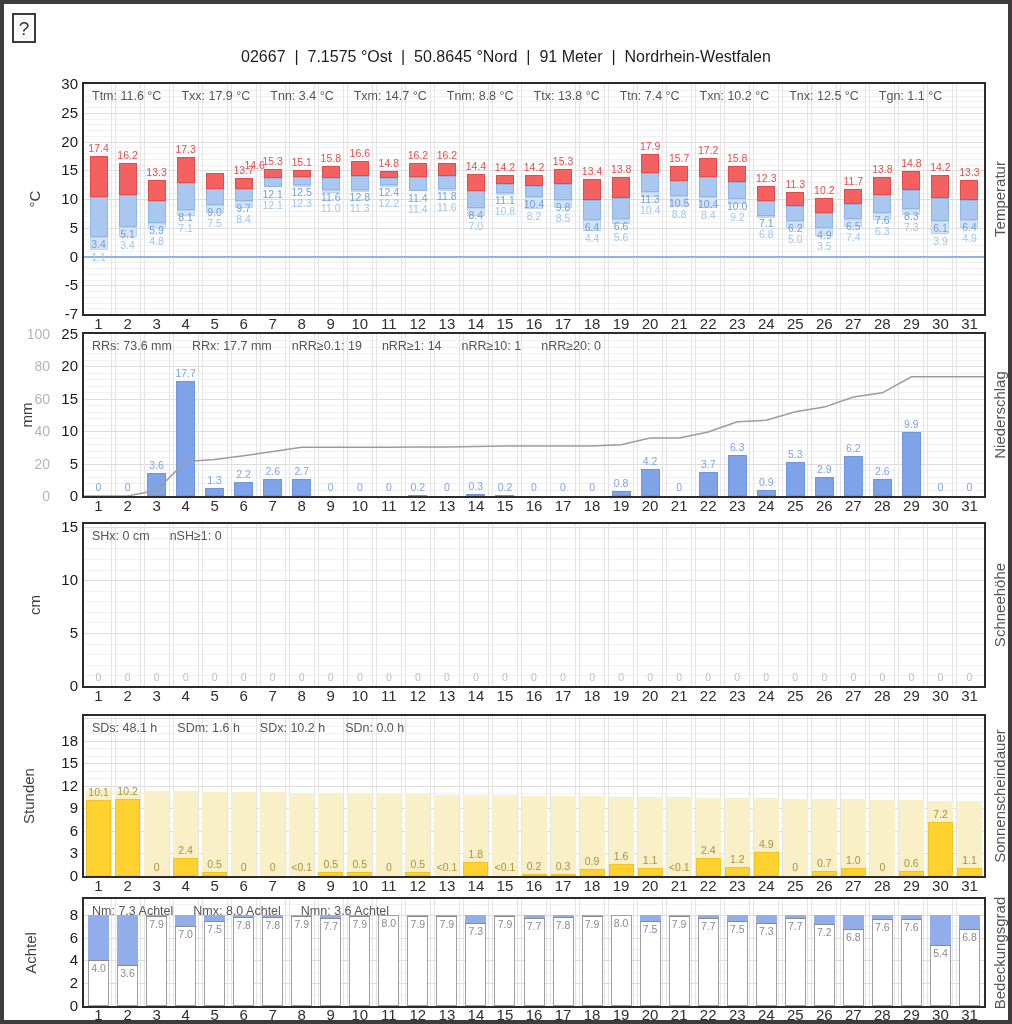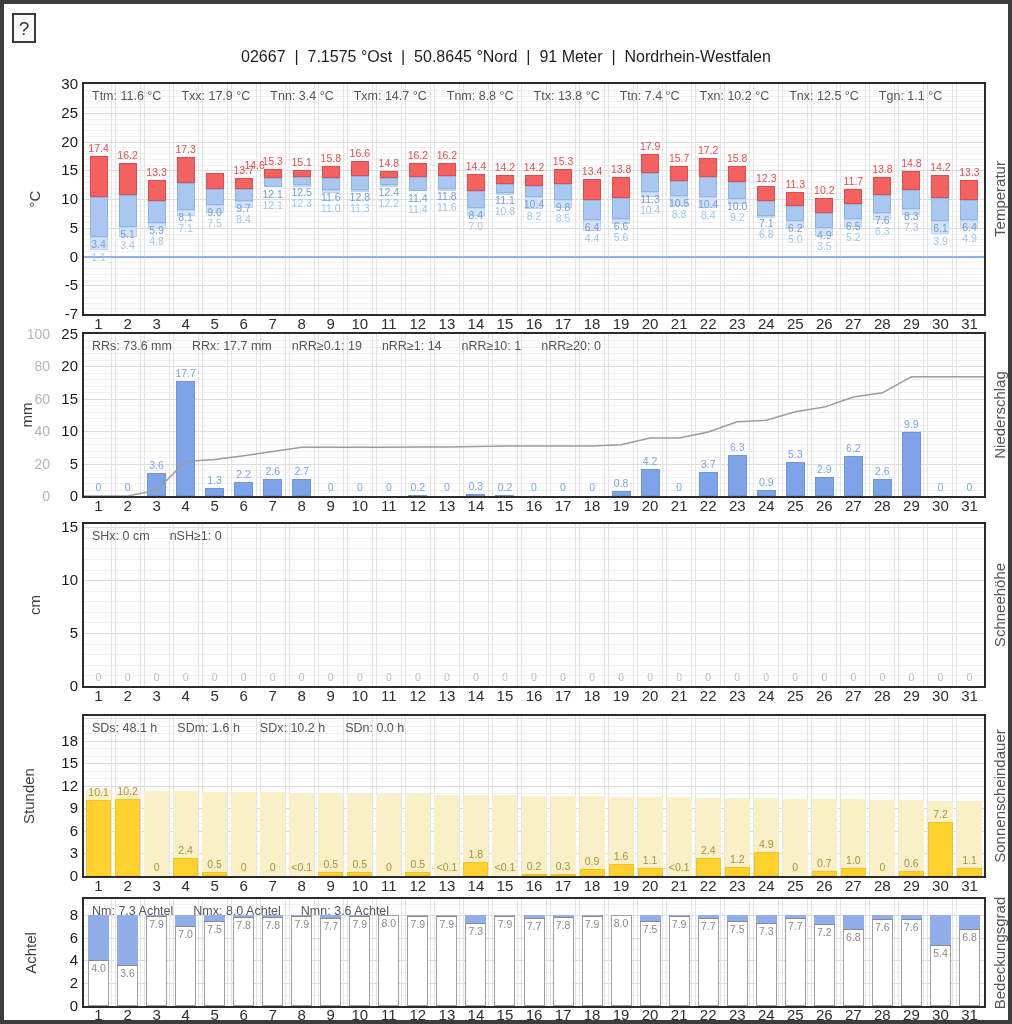--- a/index.html
+++ b/index.html
@@ -293,21 +293,21 @@
       <div class="bar tbar-b" style="left: 731.323px; top: 129.087px; width: 18px; height: 15.2375px;"></div>
       <div class="bar tbar-g" style="left: 731.323px; top: 144.325px; width: 18px; height: 8.05px;"></div>
       <div class="lab lr" style="left: 740.323px; top: 100.85px;">10.2</div>
       <div class="lab ln" style="left: 740.323px; top: 146.325px;">4.9</div>
       <div class="lab lg" style="left: 740.323px; top: 157.325px;">3.5</div>
       <div class="bar tbar-r" style="left: 760.355px; top: 105.225px; width: 18px; height: 14.95px;"></div>
       <div class="bar tbar-b" style="left: 760.355px; top: 120.175px; width: 18px; height: 14.95px;"></div>
       <div class="bar tbar-g" style="left: 760.355px; top: 135.125px; width: 18px; height: 7.475px;"></div>
       <div class="lab lr" style="left: 769.355px; top: 92.225px;">11.7</div>
       <div class="lab ln" style="left: 769.355px; top: 137.125px;">6.5</div>
-      <div class="lab lg" style="left: 769.355px; top: 148.125px;">5.2</div>
+      <div class="lab lg" style="left: 769.355px; top: 148.125px;">7.4</div>
       <div class="bar tbar-r" style="left: 789.387px; top: 93.15px; width: 18px; height: 17.825px;"></div>
       <div class="bar tbar-b" style="left: 789.387px; top: 110.975px; width: 18px; height: 17.825px;"></div>
       <div class="bar tbar-g" style="left: 789.387px; top: 128.8px; width: 18px; height: 7.475px;"></div>
       <div class="lab lr" style="left: 798.387px; top: 80.15px;">13.8</div>
       <div class="lab ln" style="left: 798.387px; top: 130.8px;">7.6</div>
       <div class="lab lg" style="left: 798.387px; top: 141.8px;">6.3</div>
       <div class="bar tbar-r" style="left: 818.419px; top: 87.4px; width: 18px; height: 18.6875px;"></div>
       <div class="bar tbar-b" style="left: 818.419px; top: 106.087px; width: 18px; height: 18.6875px;"></div>
       <div class="bar tbar-g" style="left: 818.419px; top: 124.775px; width: 18px; height: 5.75px;"></div>
       <div class="lab lr" style="left: 827.419px; top: 74.4px;">14.8</div>

